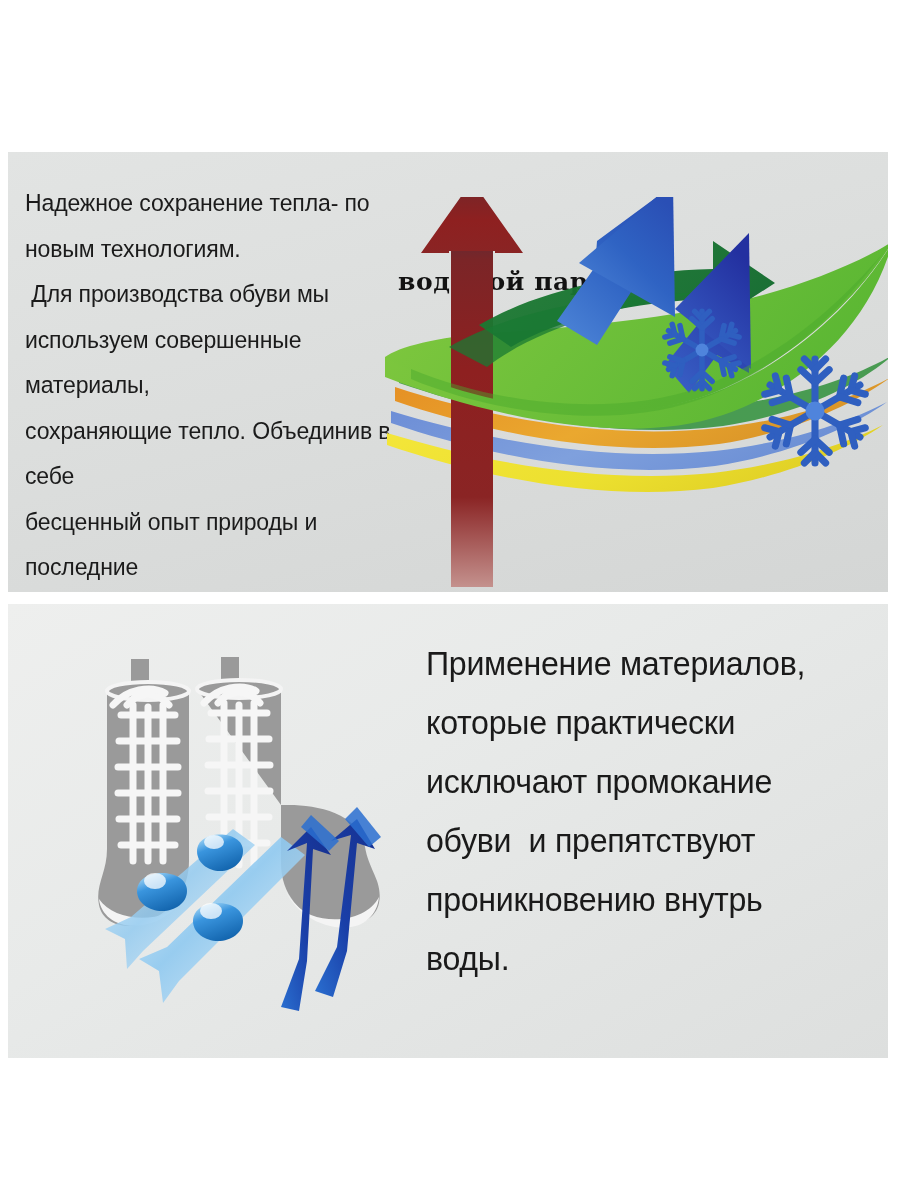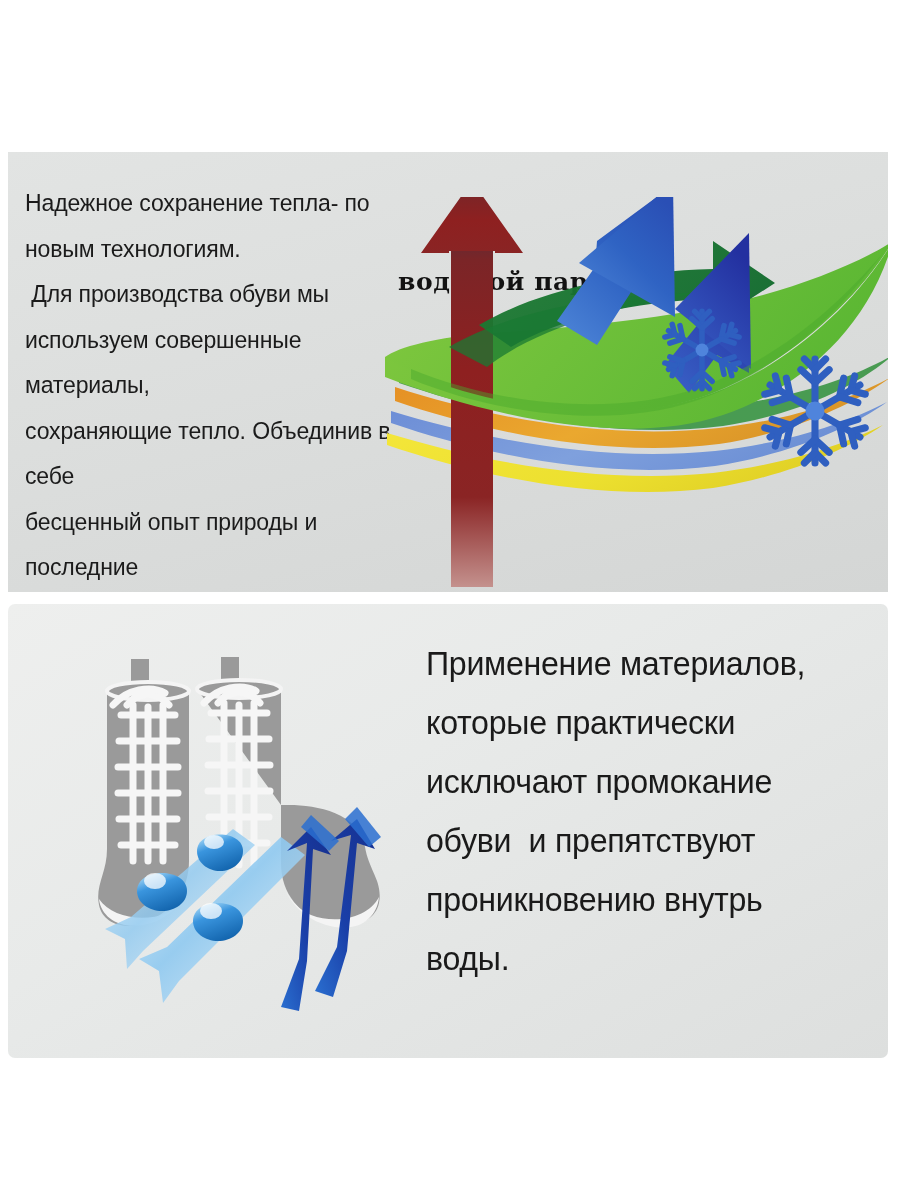--- a/index.html
+++ b/index.html
@@ -67,21 +67,20 @@
 
   
   #panel-waterproof {
     position: absolute;
     left: 8px;
     top: 604px;
     width: 880px;
     height: 454px;
     background: linear-gradient(150deg, #eeefee 0%, #e8eae9 40%, #dddfde 100%);
     overflow: hidden;
-    border-radius: 7px;
   }
 
   #waterproof-text {
     position: absolute;
     left: 418px;
     top: 30px;
     width: 440px;
     color: #1a1a1a;
     font-family: "Liberation Sans", sans-serif;
     font-size: 33.5px;

